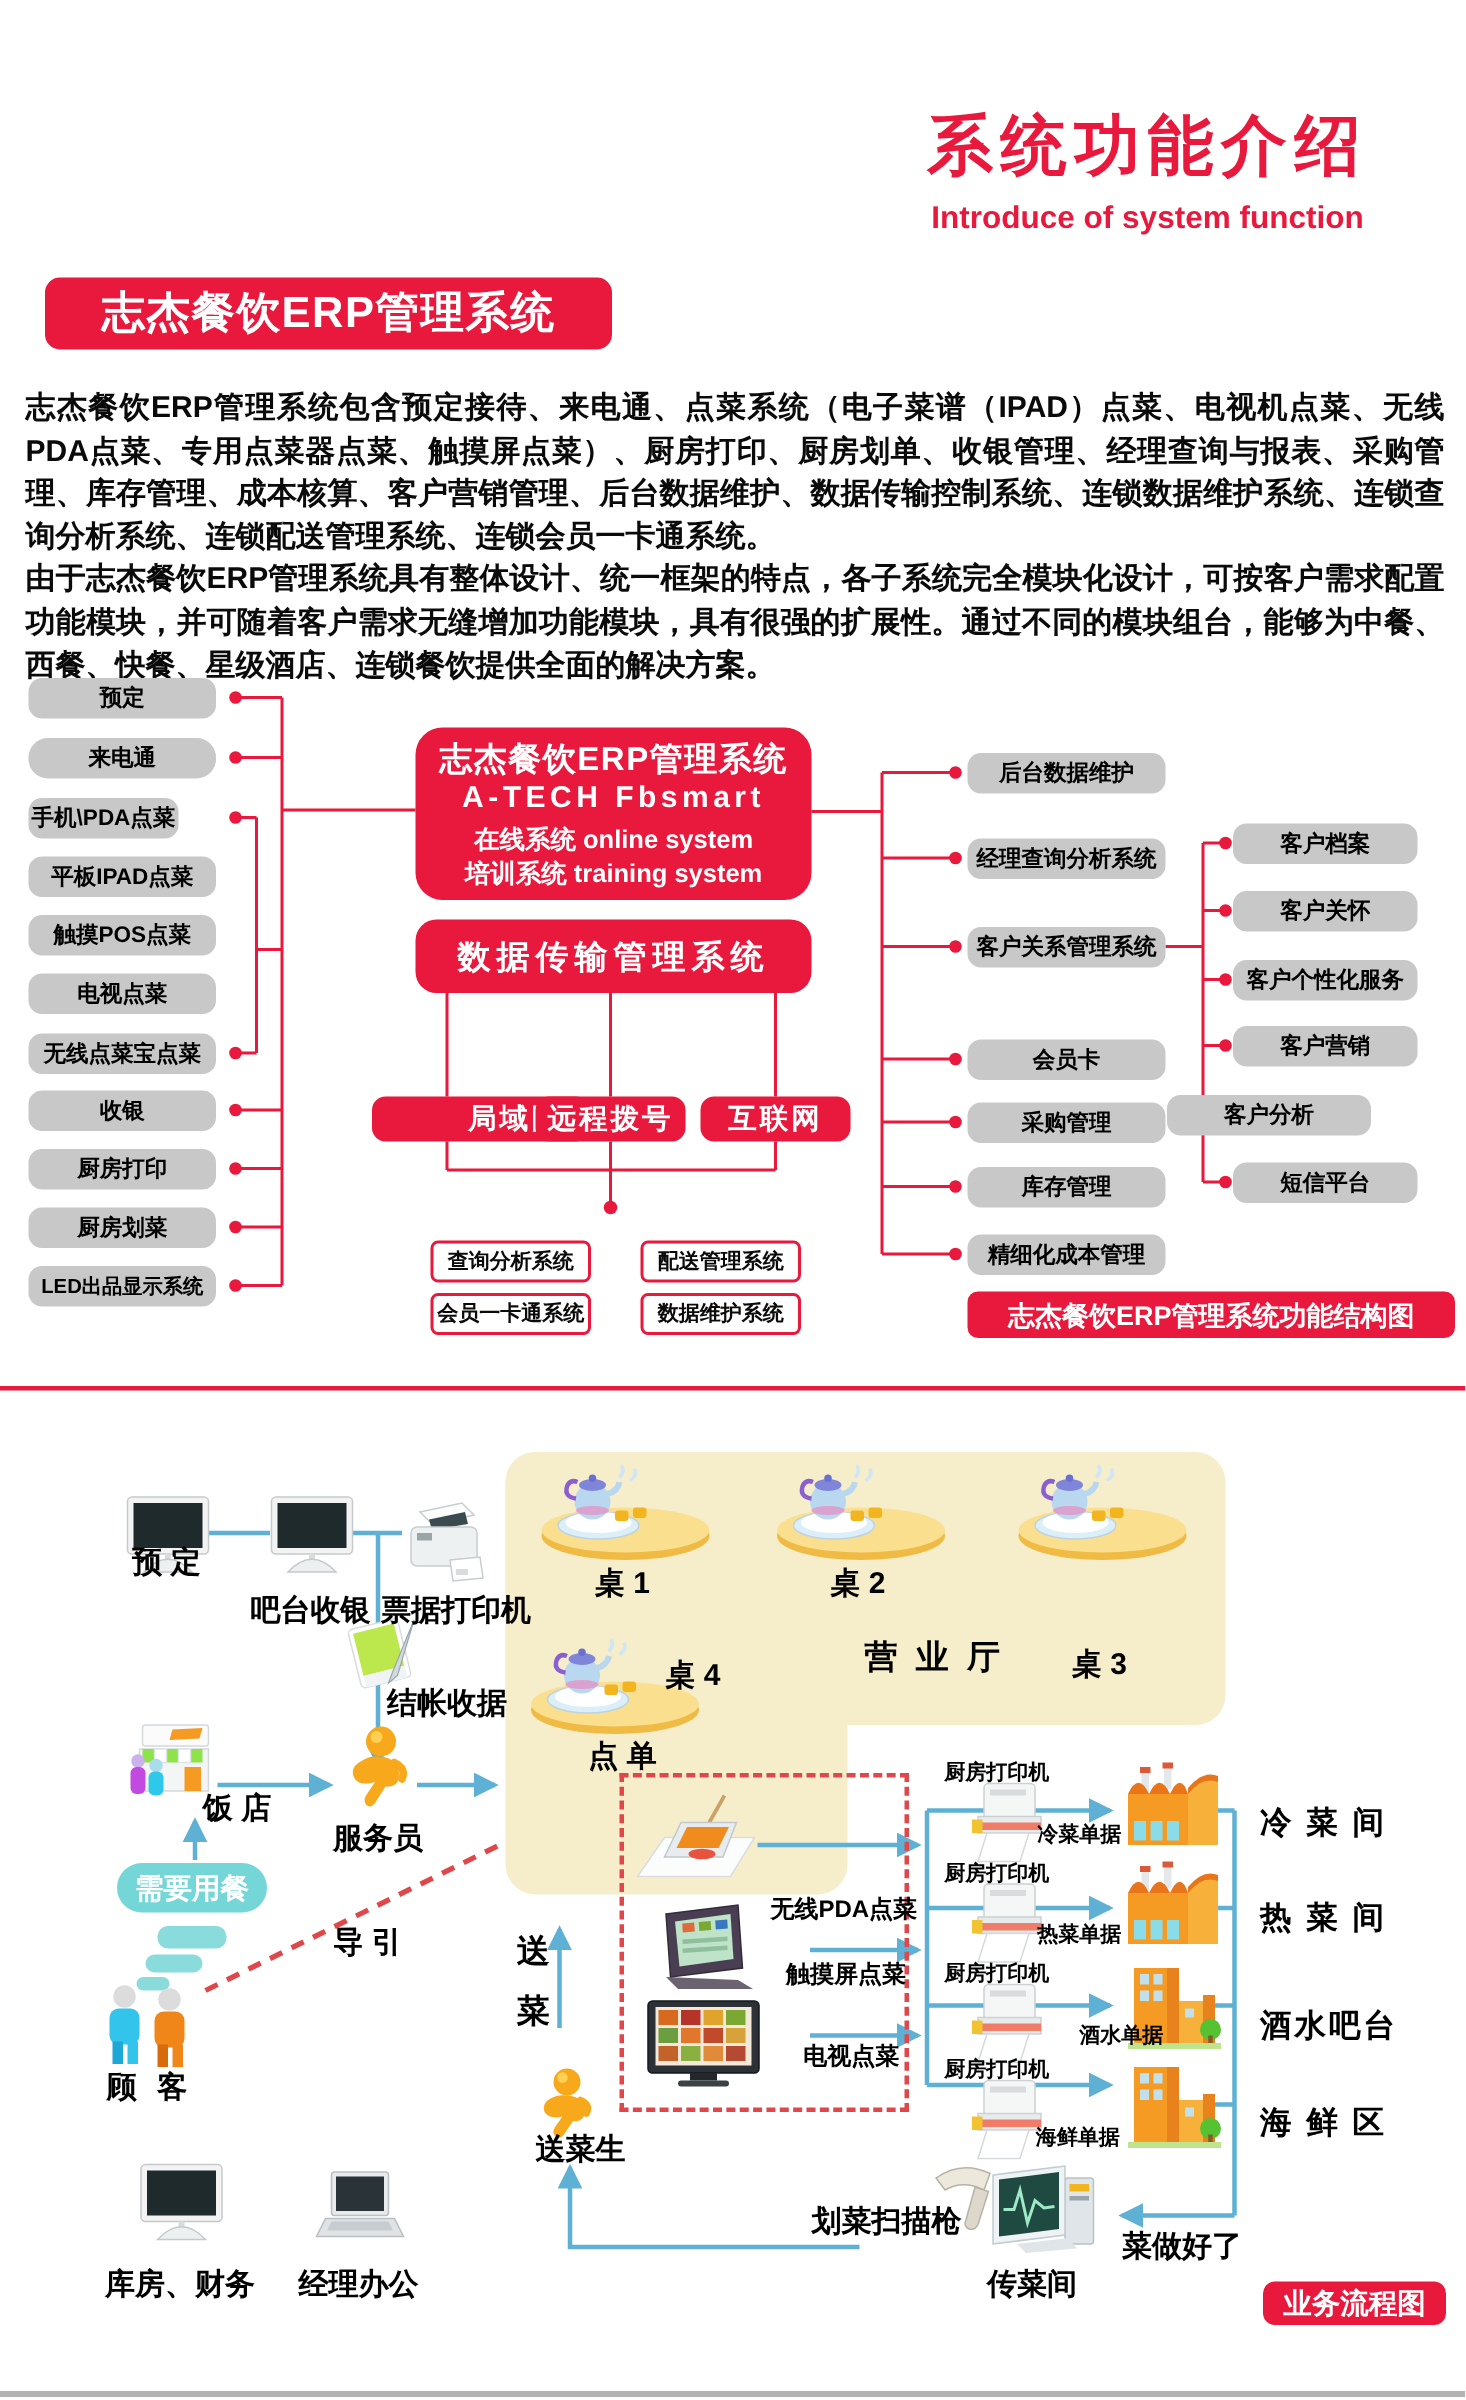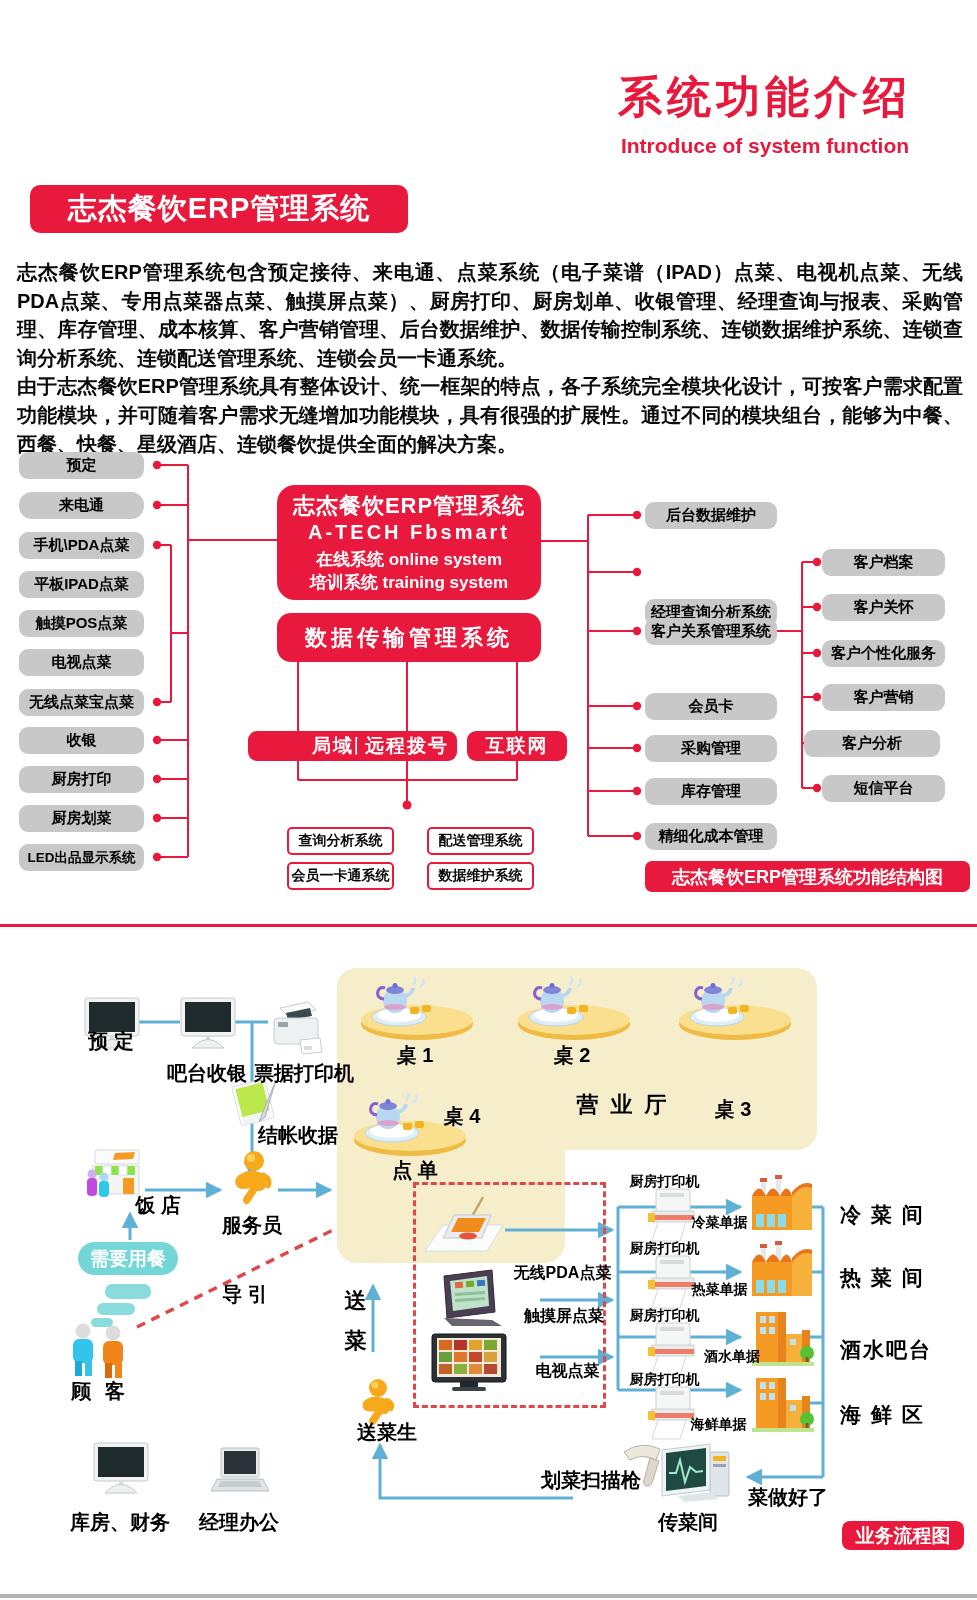--- a/index.html
+++ b/index.html
@@ -120,21 +120,21 @@
       <path d="M810 1207 H823 M810 1272 H823 M810 1337 H823 M810 1403 H823 M823 1207 V1477"></path>
       <path d="M823 1477 H748" marker-end="url(#arr)"></path>
       <path d="M573 1498 H380 V1445" marker-end="url(#arr)"></path>
     </g>
 
     <line x1="137" y1="1327" x2="333" y2="1230" stroke="#e0474b" stroke-width="3.5" stroke-dasharray="9 7"></line>
   </svg>
 
   <div class="g" style="left:19px;top:452px;width:125px;">预定</div>
   <div class="g" style="left:19px;top:492px;width:125px;border-radius:13px;">来电通</div>
-  <div class="g" style="left:19px;top:532px;width:125px;">手机\PDA点菜</div>
+  <div class="g" style="left:19px;top:532px;width:100px;">手机\PDA点菜</div>
   <div class="g" style="left:19px;top:571px;width:125px;">平板IPAD点菜</div>
   <div class="g" style="left:19px;top:610px;width:125px;">触摸POS点菜</div>
   <div class="g" style="left:19px;top:649px;width:125px;">电视点菜</div>
   <div class="g" style="left:19px;top:689px;width:125px;">无线点菜宝点菜</div>
   <div class="g" style="left:19px;top:727px;width:125px;">收银</div>
   <div class="g" style="left:19px;top:766px;width:125px;">厨房打印</div>
   <div class="g" style="left:19px;top:805px;width:125px;">厨房划菜</div>
   <div class="g sm" style="left:19px;top:844px;width:125px;">LED出品显示系统</div>
 
   <div class="rbox" style="left:277px;top:485px;width:264px;height:115px;border-radius:18px;">
@@ -147,32 +147,32 @@
   <div class="rbox" style="left:248px;top:731px;width:99px;height:30px;border-radius:9px;font-size:19px;letter-spacing:2px;padding-left:46px;">局域网</div>
   <div class="rbox" style="left:357px;top:731px;width:100px;height:30px;border-radius:9px;font-size:19px;letter-spacing:2px;">远程拨号</div>
   <div class="rbox" style="left:467px;top:731px;width:100px;height:30px;border-radius:9px;font-size:19px;letter-spacing:2px;">互联网</div>
 
   <div class="wbox" style="left:287px;top:827px;">查询分析系统</div>
   <div class="wbox" style="left:427px;top:827px;">配送管理系统</div>
   <div class="wbox" style="left:287px;top:862px;">会员一卡通系统</div>
   <div class="wbox" style="left:427px;top:862px;">数据维护系统</div>
 
   <div class="g" style="left:645px;top:502px;width:132px;">后台数据维护</div>
-  <div class="g" style="left:645px;top:559px;width:132px;margin-top:40px;">经理查询分析系统</div>
+  <div class="g" style="left:645px;top:559px;width:132px;">经理查询分析系统</div>
   <div class="g" style="left:645px;top:618px;width:132px;">客户关系管理系统</div>
   <div class="g" style="left:645px;top:693px;width:132px;">会员卡</div>
   <div class="g" style="left:645px;top:735px;width:132px;">采购管理</div>
   <div class="g" style="left:645px;top:778px;width:132px;">库存管理</div>
   <div class="g" style="left:645px;top:823px;width:132px;">精细化成本管理</div>
 
   <div class="g" style="left:822px;top:549px;width:123px;">客户档案</div>
   <div class="g" style="left:822px;top:594px;width:123px;">客户关怀</div>
   <div class="g" style="left:822px;top:640px;width:123px;">客户个性化服务</div>
   <div class="g" style="left:822px;top:684px;width:123px;">客户营销</div>
-  <div class="g" style="left:804px;top:730px;width:136px;text-align:center;">客户分析</div>
+  <div class="g" style="left:778px;top:730px;width:136px;text-align:center;">客户分析</div>
   <div class="g" style="left:822px;top:775px;width:123px;">短信平台</div>
 
   <div class="rbox" style="left:645px;top:861px;width:325px;height:31px;border-radius:7px;font-size:18px;">志杰餐饮ERP管理系统功能结构图</div>
 
   <div class="hr-red"></div>
 
   <div class="dashrect"></div>
 
   <div class="icon" style="left:84px;top:997px;">
     <svg width="56" height="52" viewBox="0 0 56 52">
@@ -425,21 +425,21 @@
         <rect x="16" y="3" width="34" height="25" rx="3" fill="#f5f7f7" stroke="#ccd1d3"></rect>
         <rect x="20" y="7" width="24" height="4" fill="#d8dcdd"></rect>
         <rect x="12" y="25" width="42" height="11" fill="#e8ebec" stroke="#ccd1d3"></rect>
         <rect x="12" y="29" width="42" height="5" fill="#f07d6a"></rect>
         <rect x="8" y="27" width="7" height="9" fill="#f2c330"></rect>
         <polygon points="18,36 46,36 40,55 12,55" fill="#fff" stroke="#d5d9db"></polygon>
       </svg>
   </div>
   <div class="lbl lbl14" style="left:677px;top:1214px;width:85px;">冷菜单据</div>
   <div class="lbl lbl14" style="left:677px;top:1281px;width:85px;">热菜单据</div>
-  <div class="lbl lbl14" style="left:675px;top:1348px;width:85px;text-align:right;">酒水单据</div>
+  <div class="lbl lbl14" style="left:705px;top:1348px;width:85px;">酒水单据</div>
   <div class="lbl lbl14" style="left:676px;top:1416px;width:85px;">海鲜单据</div>
 
   <div class="icon" style="left:748px;top:1174px;">
     <svg width="68" height="64" viewBox="0 0 68 64">
         <rect x="13" y="6" width="5" height="16" fill="#e4e8ea"></rect>
         <rect x="12" y="4" width="7" height="4" fill="#d85a3a"></rect>
         <rect x="28" y="3" width="5" height="16" fill="#e4e8ea"></rect>
         <rect x="27" y="1" width="7" height="4" fill="#d85a3a"></rect>
         <rect x="4" y="22" width="40" height="34" fill="#f59a23"></rect>
         <path d="M4 22 q7 -15 14 0 q7 -15 14 0 q7 -15 12 0 z" fill="#e8751a"></path>

